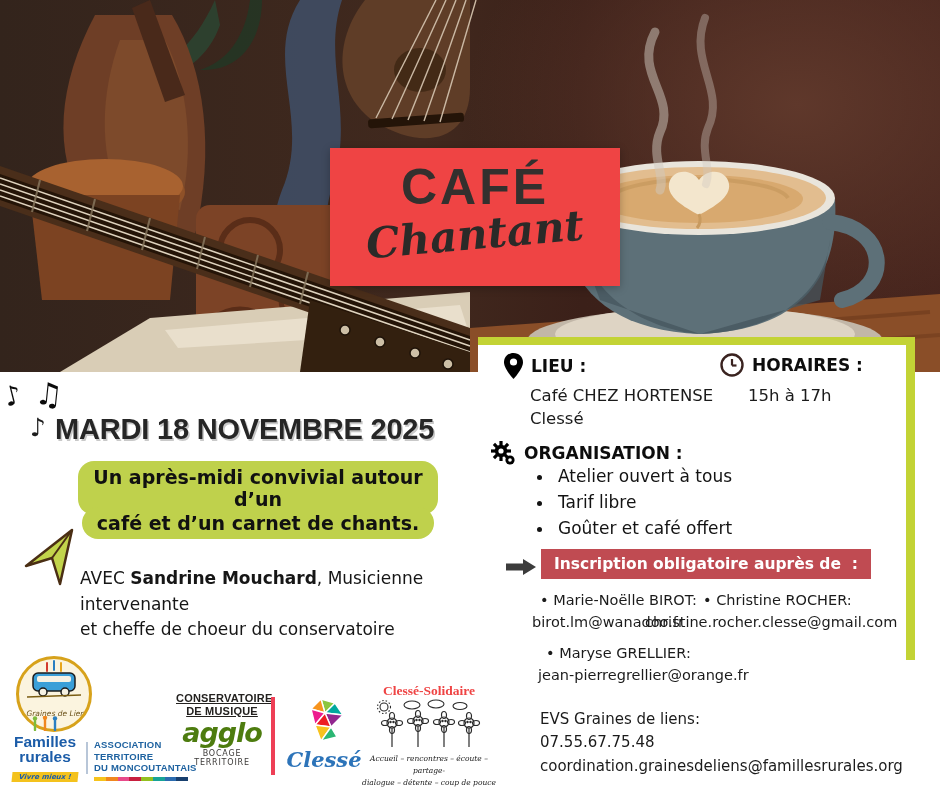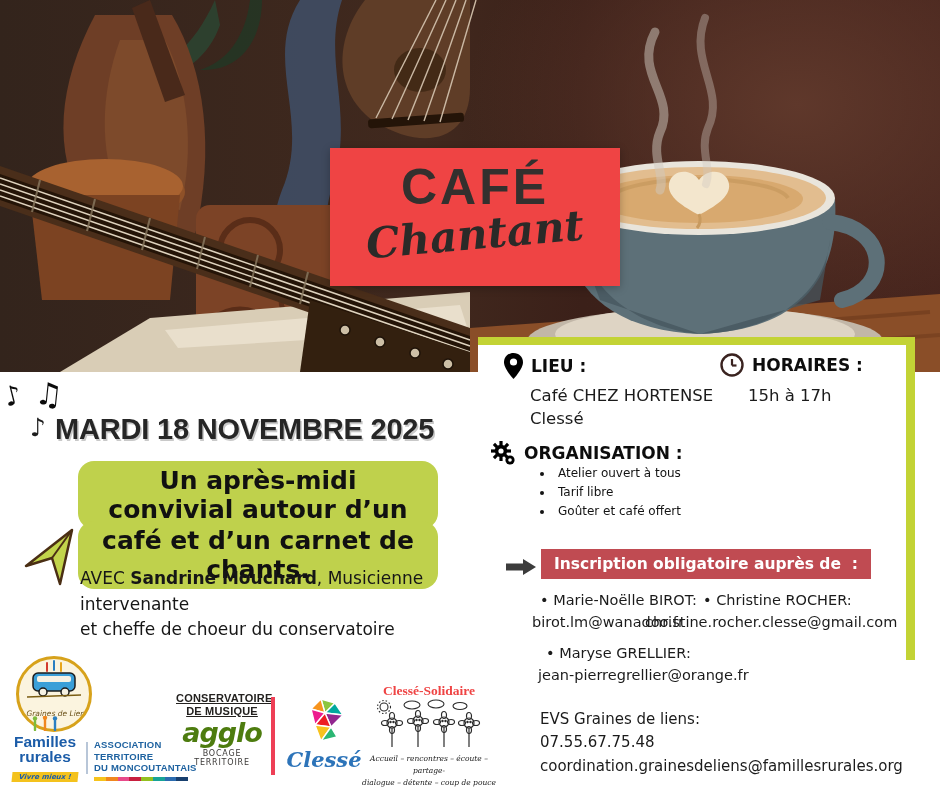--- a/index.html
+++ b/index.html
@@ -20,36 +20,36 @@
 
   
   .notes{left:4px;top:376px;color:#0b0b0b;}
   .note-a{font-size:27px;font-weight:700;display:inline-block;transform:rotate(-14deg);}
   .note-b{font-size:31px;font-weight:700;display:inline-block;margin-left:9px;transform:rotate(6deg);}
   .date-row{left:30px;top:413px;white-space:nowrap;}
   .date-note{font-size:25px;font-weight:700;vertical-align:3px;margin-right:4px;}
   .date-text{font-size:29px;font-weight:800;color:#262626;letter-spacing:-.2px;
              text-shadow:1.5px 1.5px 0 #c9c9c9;font-family:"Liberation Sans", sans-serif;}
   .tagline{left:78px;top:461px;width:360px;text-align:center;}
-  .tagline span{display:inline-block;background:#bfd14c;color:#111;font-weight:700;font-size:25px;
+  .tagline span{display:inline-block;background:#bfd14c;color:#111;font-weight:700;font-size:19px;
                 padding:5px 15px;border-radius:16px;}
   .tagline .t2{margin-top:-8px;}
   .plane{left:22px;top:528px;}
   .avec{left:80px;top:566px;width:402px;font-size:17px;line-height:1.5;color:#161616;}
 
   
   .panel-box{left:478px;top:337px;width:428px;height:315px;background:#ffffff;
              border-top:8px solid #c3d335;border-right:9px solid #c3d335;}
   .lieu-h,.hor-h,.org-h{display:flex;align-items:center;gap:8px;font-weight:800;font-size:17px;color:#0d0d0d;}
   .lieu-h{left:504px;top:353px;}
   .lieu-v{left:530px;top:384px;font-size:16.5px;line-height:1.4;color:#1b1b1b;}
   .hor-h{left:720px;top:353px;}
   .hor-v{left:748px;top:386px;font-size:16.5px;color:#1b1b1b;}
   .org-h{left:490px;top:440px;}
-  .org-list{left:538px;top:465px;margin:0;padding-left:16px;font-size:12px;line-height:1.35;color:#131313;}
+  .org-list{left:538px;top:465px;margin:0;padding-left:16px;font-size:17px;line-height:1.35;color:#131313;}
   .org-list li{padding-left:4px;margin-bottom:3px;}
   .insc-arrow{left:506px;top:559px;}
   .insc-banner{left:541px;top:549px;background:#c04b52;color:#ffffff;font-size:15.5px;font-weight:700;
                padding:6px 13px;white-space:pre;}
   .contact{font-size:14.5px;line-height:1.5;color:#1b1b1b;}
   .contact .cname::before{content:"•  ";}
   .c1{left:532px;top:590px;width:190px;}
   .c1 .cname{margin-left:8px;}
   .c2{left:645px;top:590px;width:280px;}
   .c2 .cname{margin-left:58px;}

